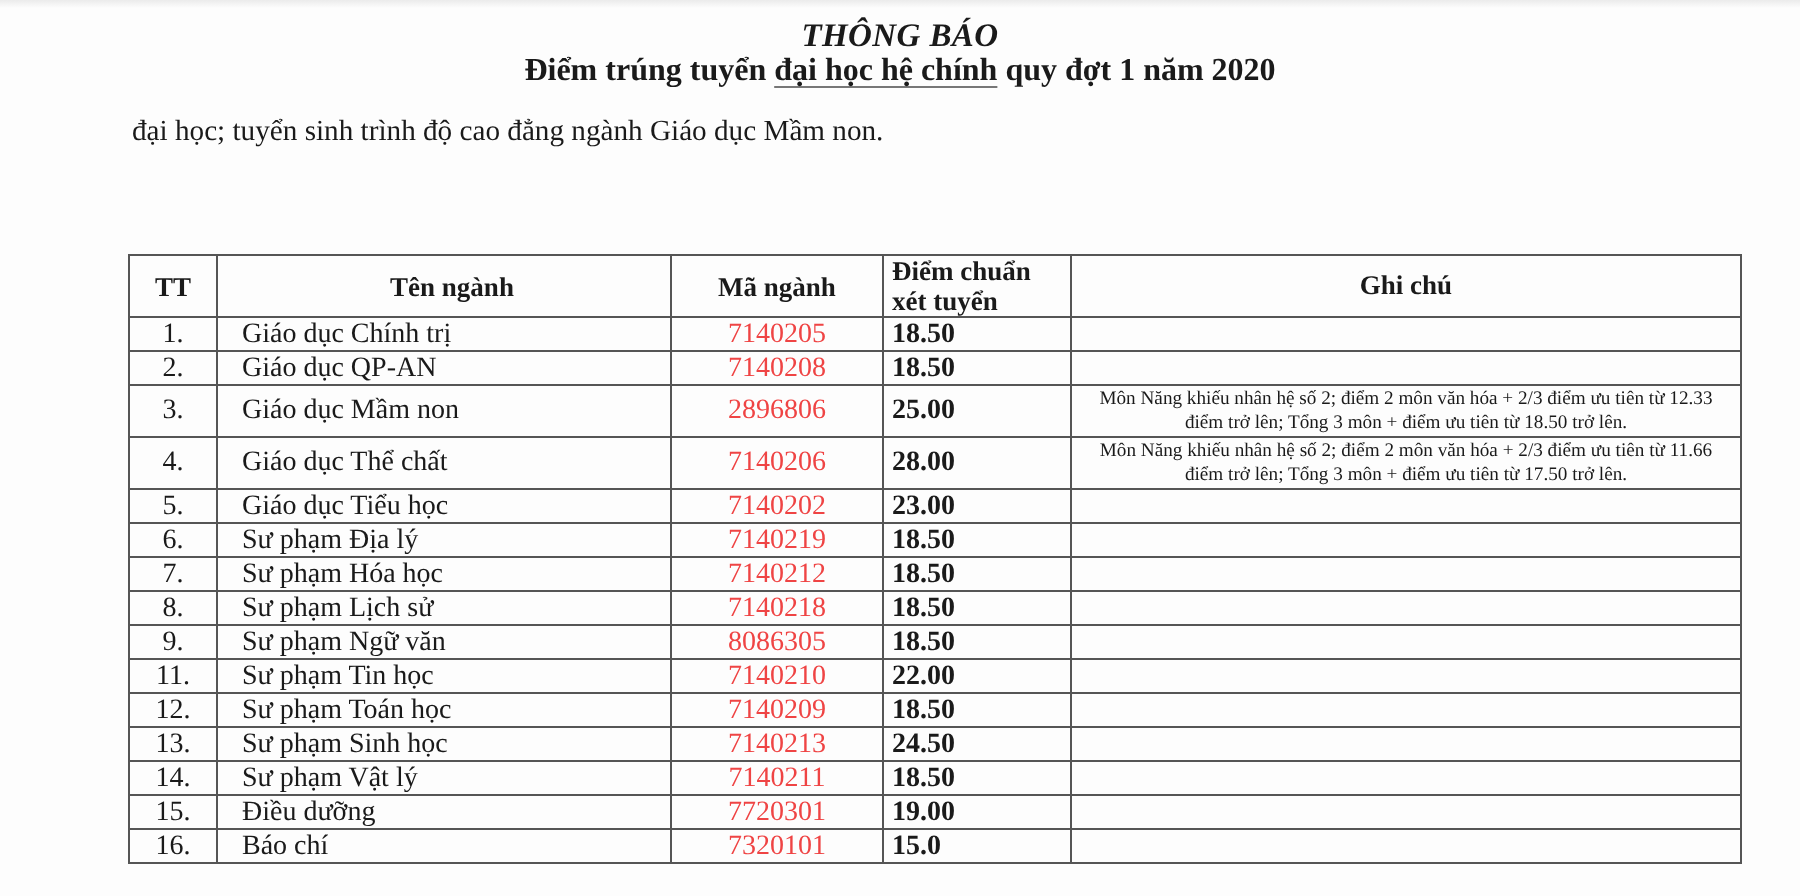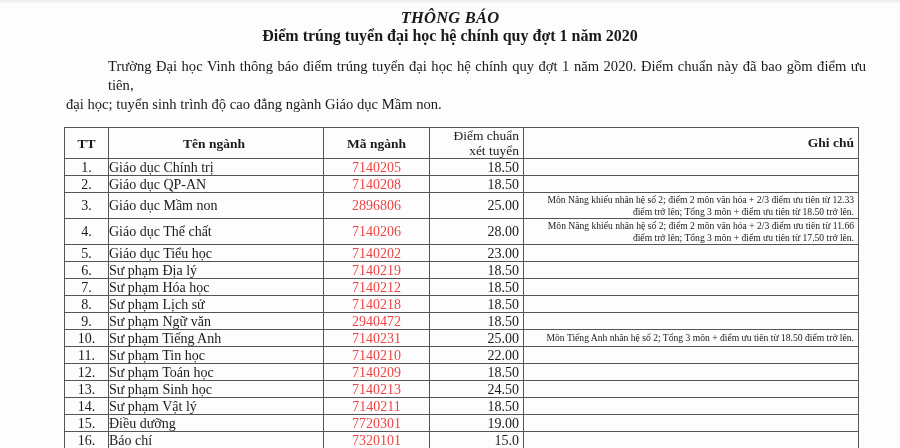--- a/index.html
+++ b/index.html
@@ -13,57 +13,56 @@
   .topshade {
     position: absolute; left: 0; top: 0; width: 900px; height: 4px;
     background: linear-gradient(#ebebeb, #fdfdfd);
   }
   .title {
     position: absolute; left: 0; width: 900px; text-align: center;
     font-weight: bold;
   }
   .t1 { top: 8px; font-size: 16.5px; letter-spacing: 0.2px; font-style: italic; }
   .t2 { top: 27px; font-size: 16px; }
-  .t2 .ul { text-decoration-color: #777; text-underline-offset: 3px; }
+  .t2 .ul { text-decoration: underline; text-decoration-color: #777; text-underline-offset: 3px; }
   .para {
     position: absolute; left: 66px; top: 57px; width: 800px;
     font-size: 14.6px; line-height: 19px; text-align: justify;
   }
   .para .l1 { display: block; padding-left: 42px; }
   .para .ln { display: block; }
   table {
     position: absolute; left: 64px; top: 127px;
     border-collapse: collapse;
     font-size: 14px;
   }
   td, th {
     border: 1px solid #555;
     padding: 0 4px;
     height: 16px; line-height: 15px;
     white-space: nowrap;
   }
   th { font-weight: bold; font-size: 13.5px; height: 30px; line-height: 15px; }
   .c-tt { width: 35px; text-align: center; margin-top: 12px; }
-  .c-name { width: 210px; text-align: left; padding-left: 0; }
+  .c-name { width: 210px; text-align: left; padding-left: 12px; }
   .c-code { width: 97px; text-align: center; color: #ef4444; }
-  .c-score { width: 85px; text-align: right; font-weight: normal; }
-  .c-note { width: 326px; text-align: right; font-size: 9.6px; line-height: 11.5px; }
+  .c-score { width: 85px; text-align: left; font-weight: bold; }
+  .c-note { width: 326px; text-align: center; font-size: 9.6px; line-height: 11.5px; }
   tr.tall td { height: 25px; }
   th.c-name { text-align: center; }
 </style>
 </head>
 <body>
 
 <div class="topshade"></div>
 
 <div class="title t1">THÔNG BÁO</div>
 <div class="title t2"><span>Điểm trúng tuyển </span><span class="ul">đại học hệ chính</span><span> quy đợt 1 năm 2020</span></div>
 
 <div class="para">
-  <span class="l1">Trường Đại học Vinh thông báo điểm trúng tuyển đại học hệ chính quy đợt 1 năm 2020. Điểm chuẩn này đã bao gồm điểm ưu tiên,</span>
   <span class="ln">đại học; tuyển sinh trình độ cao đẳng ngành Giáo dục Mầm non.</span>
 </div>
 
 <table>
   <thead>
     <tr>
       <th class="c-tt">TT</th>
       <th class="c-name">Tên ngành</th>
       <th class="c-code" style="color:#1a1a1a">Mã ngành</th>
       <th class="c-score"><span>Điểm chuẩn</span><br><span>xét tuyển</span></th>
@@ -123,30 +122,23 @@
       <tr>
         <td class="c-tt">8.</td>
         <td class="c-name">Sư phạm Lịch sử</td>
         <td class="c-code">7140218</td>
         <td class="c-score">18.50</td>
         <td class="c-note"><span></span></td>
       </tr>
       <tr>
         <td class="c-tt">9.</td>
         <td class="c-name">Sư phạm Ngữ văn</td>
-        <td class="c-code">2940472</td>
+        <td class="c-code">8086305</td>
         <td class="c-score">18.50</td>
         <td class="c-note"><span></span></td>
-      </tr>
-      <tr>
-        <td class="c-tt">10.</td>
-        <td class="c-name">Sư phạm Tiếng Anh</td>
-        <td class="c-code">7140231</td>
-        <td class="c-score">25.00</td>
-        <td class="c-note"><span>Môn Tiếng Anh nhân hệ số 2; Tổng 3 môn + điểm ưu tiên từ 18.50 điểm trở lên.</span></td>
       </tr>
       <tr>
         <td class="c-tt">11.</td>
         <td class="c-name">Sư phạm Tin học</td>
         <td class="c-code">7140210</td>
         <td class="c-score">22.00</td>
         <td class="c-note"><span></span></td>
       </tr>
       <tr>
         <td class="c-tt">12.</td>

